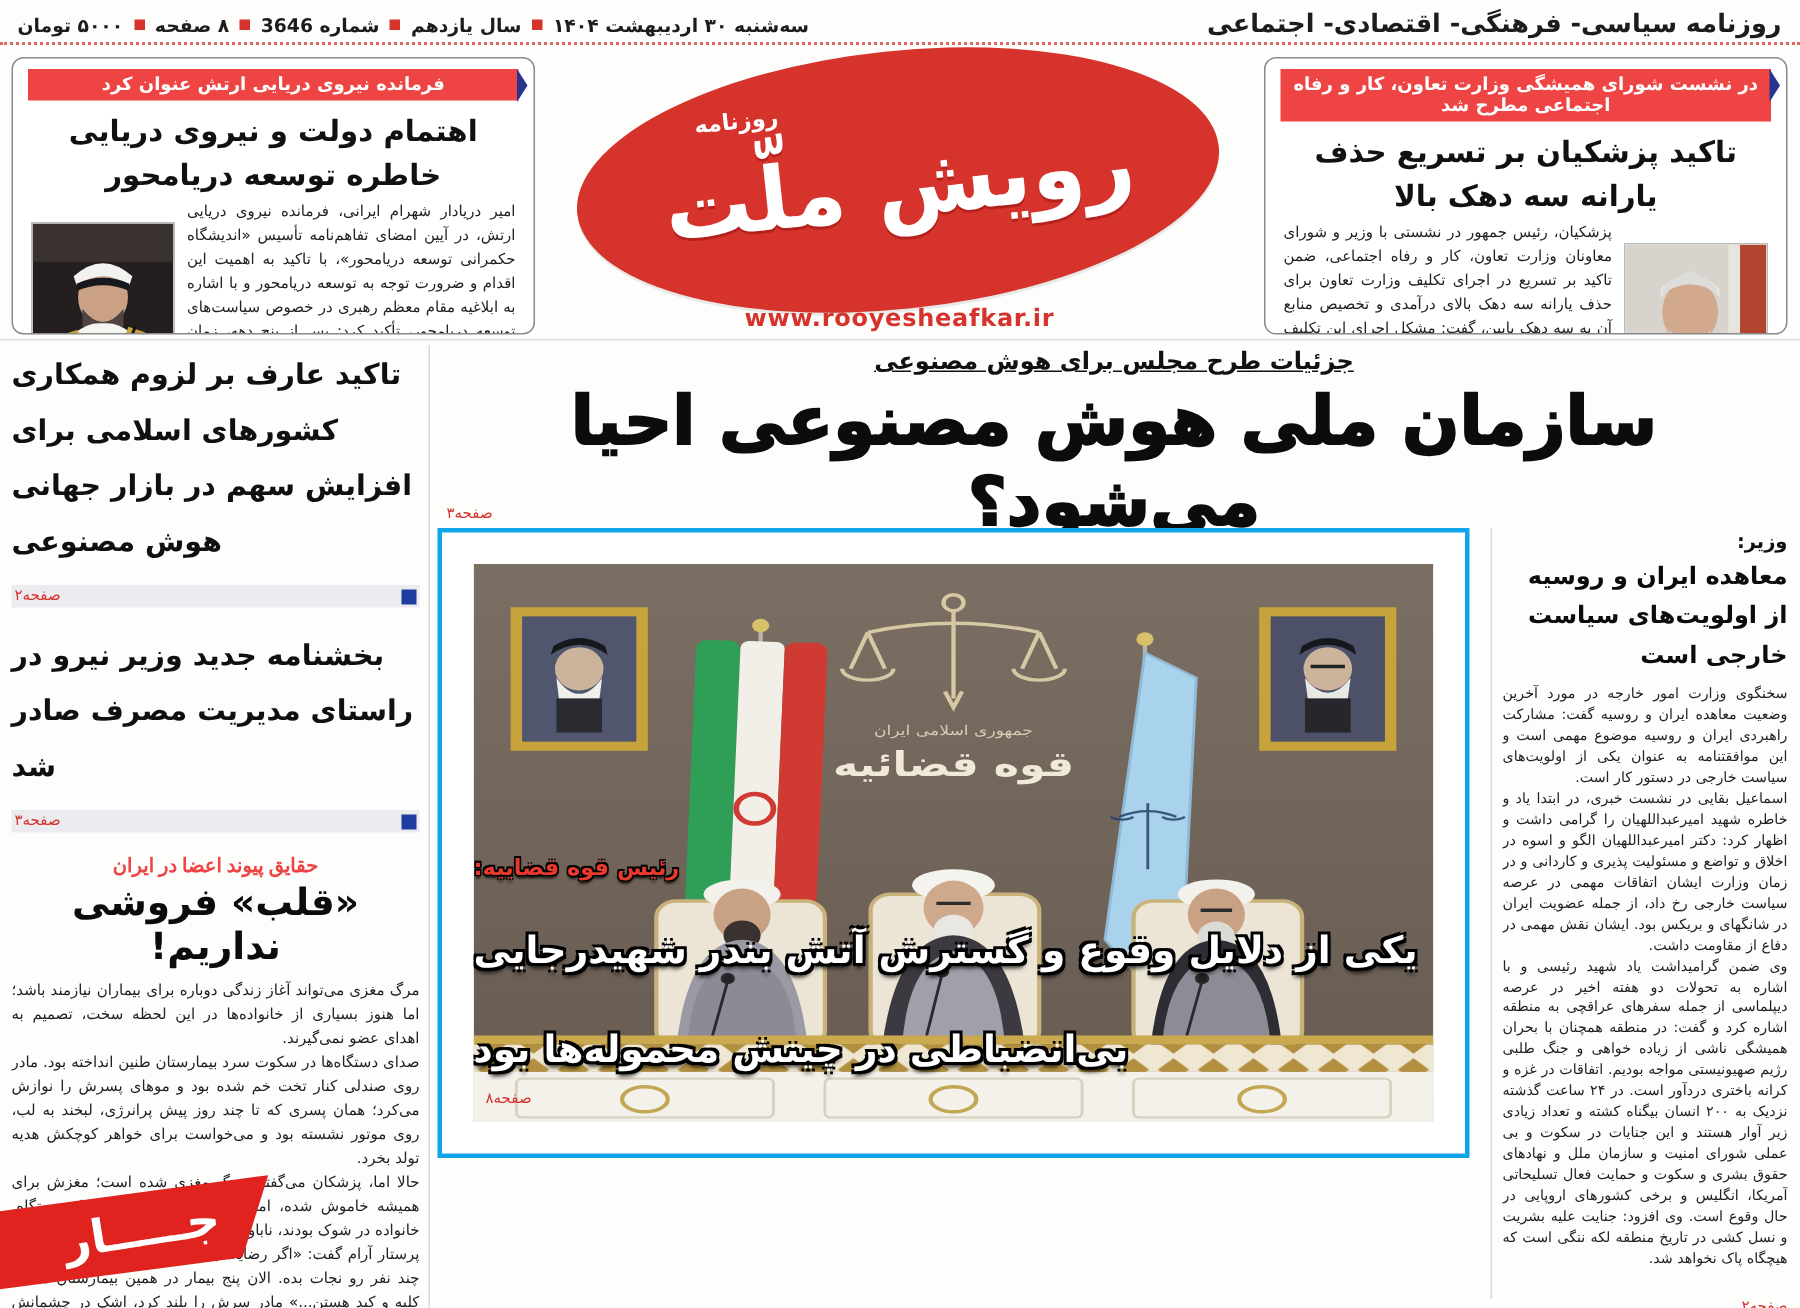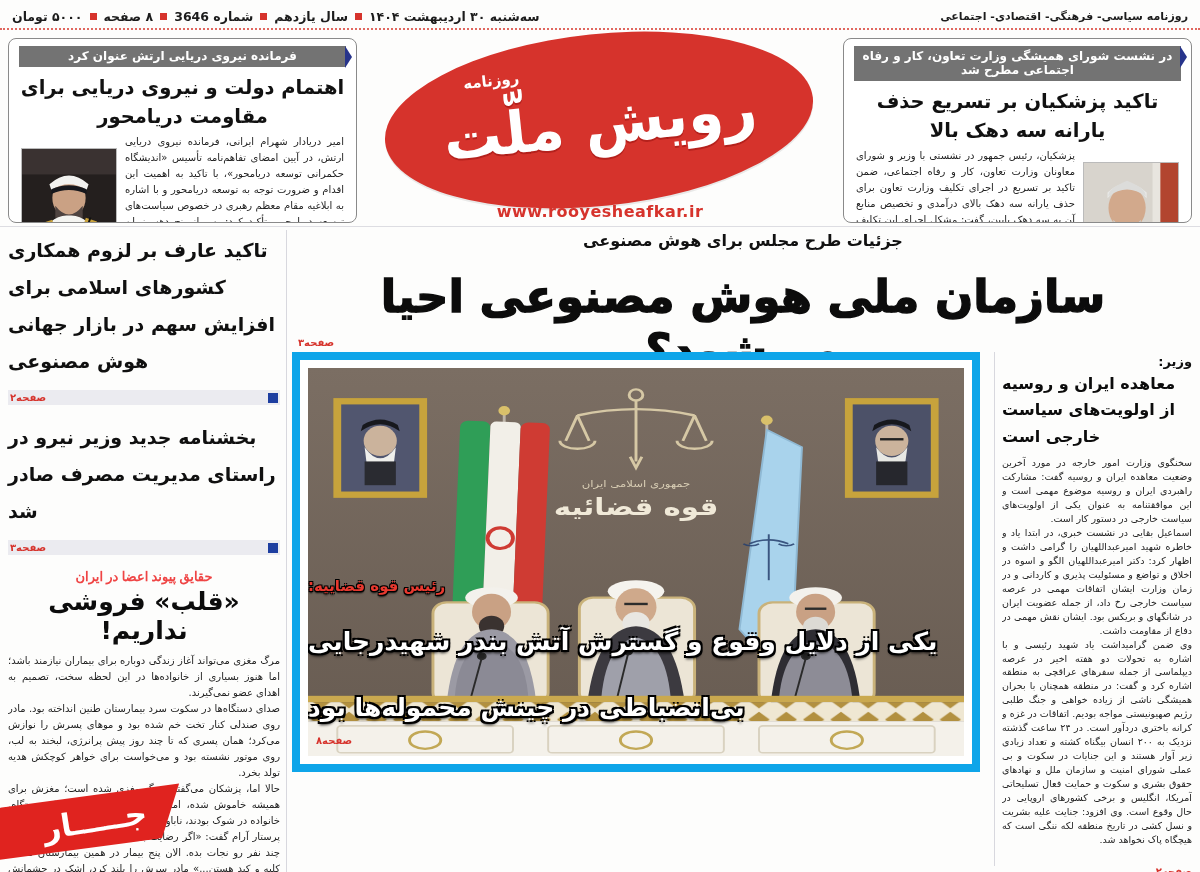--- a/index.html
+++ b/index.html
@@ -2,78 +2,78 @@
 <html dir="rtl" lang="fa"><head>
 <meta charset="utf-8">
 <style>
   * { margin:0; padding:0; box-sizing:border-box; }
   html,body { background:#ffffff; }
   body { font-family:"DejaVu Sans", sans-serif; }
   .page { position:relative; width:1200px; height:872px; background:#fdfdfc; overflow:hidden; margin:0 auto; direction:rtl; }
 
   
   .topbar { position:absolute; top:0; left:0; right:0; height:30px; display:flex; justify-content:space-between; align-items:center; padding:4px 12px 0 12px; border-bottom:2px dotted #e0675f; }
-  .type-line { font-size:11px; font-weight:bold; color:#1c1c1c; }
+  .type-line { font-size:17px; font-weight:bold; color:#1c1c1c; }
   .date-line { display:flex; align-items:center; font-size:12.5px; font-weight:bold; color:#1c1c1c; }
   .sq { width:7px; height:7px; background:#d6332c; display:inline-block; margin:0 7px; }
 
   
   .hbox { position:absolute; top:38px; width:349px; height:185px; border:1px solid #8a8a8a; border-radius:8px; background:#fff; overflow:hidden; }
   .hbox.left  { left:8px; }
   .hbox.right { left:843px; }
-  .kbar { margin:7px 10px 0 10px; background:#737373; color:#fff; text-align:center; font-size:12px; font-weight:bold; padding:3px 4px 4px 4px; position:relative; }
+  .kbar { margin:7px 10px 0 10px; background:#ef4444; color:#fff; text-align:center; font-size:12px; font-weight:bold; padding:3px 4px 4px 4px; position:relative; }
   .kbar:before { content:""; position:absolute; top:0; right:-6px; border-top:11px solid transparent; border-bottom:11px solid transparent; border-left:7px solid #27348b; }
   .hbox .headline { font-size:19.5px; font-weight:bold; color:#111; text-align:center; line-height:1.5; margin:6px 8px 2px 8px; }
   .hbox .bodywrap { position:relative; margin:2px 12px 0 12px; font-size:10px; line-height:1.62; text-align:justify; color:#222; height:106px; overflow:hidden; }
   .hbox .pic { width:96px; height:92px; border:1px solid #bbb; overflow:hidden; }
   .pic-l { float:left;  margin:14px 8px 0 0; }
   .pic-r { float:right; margin:14px 0 0 8px; }
-  .pageref { color:#d6332c; font-size:10px; font-weight:bold; }
+  .pageref { color:#d6332c; font-size:10px; font-weight:normal; }
   .hbox .pageref { position:absolute; bottom:2px; left:2px; }
 
   
   .masthead { position:absolute; left:358px; top:34px; width:484px; height:190px; text-align:center; }
   .logo-ellipse { position:absolute; left:26px; top:0px; width:430px; height:172px; background:#d6332c; border-radius:50%; transform:rotate(-6deg); box-shadow:0 2px 0 rgba(0,0,0,.08); }
   .logo-pre { position:absolute; left:105px; top:38px; color:#fff; font-size:15px; font-weight:bold; transform:rotate(-6deg); }
   .logo-title { position:absolute; left:0; right:0; top:56px; color:#fff; font-size:58px; font-weight:bold; transform:rotate(-6deg); letter-spacing:-2px; text-shadow:0 2px 0 rgba(120,0,0,.35); }
   .website { position:absolute; left:0; right:0; top:168px; color:#d6332c; font-weight:bold; font-size:16px; letter-spacing:.5px; font-family:"DejaVu Sans", sans-serif; }
 
   .hline-1 { position:absolute; left:0; right:0; top:226px; border-top:1px solid #dddde2; }
   .vline-left  { position:absolute; left:286px; top:230px; bottom:0; border-left:1px solid #d8d8de; }
   .vline-right { position:absolute; left:994px; top:352px; bottom:6px; border-left:1px solid #d8d8de; }
 
   
   .lead { position:absolute; left:292px; top:231px; width:902px; text-align:center; }
-  .lead .kicker { font-size:16px; font-weight:bold; color:#111; margin-bottom:20px; }
+  .lead .kicker { font-size:16px; font-weight:bold; color:#111; margin-bottom:4px;text-decoration:underline; }
   .lead .headline { font-size:45px; font-weight:bold; color:#0c0c0c; -webkit-text-stroke:1.4px #0c0c0c; letter-spacing:-1px; line-height:1.2; }
   .lead-pageref { position:absolute; left:298px; top:337px; }
 
   
   .leftcol { position:absolute; left:8px; top:232px; width:272px; height:640px; }
   .lc-art { margin-bottom:6px; }
   .lc-h1 { font-size:19px; font-weight:bold; color:#101010; text-align:left; line-height:1.95; }
   .refbar { height:15px; background:#ebebf0; display:flex; align-items:center; justify-content:space-between; padding:0 2px; margin:10px 0 14px 0; }
   .bluesq { width:10px; height:10px; background:#1d3ea0; }
   .lc-kicker { font-size:13px; font-weight:bold; text-align:center; color:#ef4444; margin:8px 0 2px 0;font-family:Liberation Serif, serif; }
   .lc-h2 { font-size:25px; font-weight:bold; text-align:center; color:#0c0c0c; letter-spacing:-1px; margin:2px 0 8px 0; }
   .lc-body { font-size:10px; line-height:1.6; text-align:justify; color:#222; white-space:pre-line; height:282px; overflow:hidden; }
 
   
-  .photo-frame { position:absolute; left:292px; top:352px; width:688px; height:420px; border:8px solid #0ea5e9; background:#fff; padding:8px; }
+  .photo-frame { position:absolute; left:292px; top:352px; width:688px; height:420px; border:3px solid #0ea5e9; background:#fff; padding:21px; }
   .photo-inner { position:relative; width:100%; height:100%; overflow:hidden; }
   .photo-inner svg { display:block; width:100%; height:100%; }
   .caption { position:absolute; left:0; right:0; bottom:28px; text-align:left; z-index:3; }
   .cap-kicker { font-size:15px; font-weight:bold; color:#e8392f; text-shadow:-1px -1px 0 #000, 1px -1px 0 #000, -1px 1px 0 #000, 1px 1px 0 #000, 0 2px 2px #000; margin-bottom:4px; }
   .cap-line { font-size:25px; font-weight:bold; color:#fff; line-height:1.55; text-shadow:-2px -2px 0 #000, 2px -2px 0 #000, -2px 2px 0 #000, 2px 2px 0 #000, 0 3px 3px rgba(0,0,0,.85);margin-top:28px; }
   .photo-pageref { position:absolute; left:8px; bottom:10px; z-index:3; }
 
   
   .rightcol { position:absolute; left:1002px; top:354px; width:190px; height:512px; }
   .rc-kicker { font-size:13px; font-weight:bold; color:#111; margin-bottom:2px; }
-  .rc-h { font-size:16px; font-weight:bold; color:#0c0c0c; text-align:left; line-height:1.65; margin-bottom:6px; }
+  .rc-h { font-size:16px; font-weight:bold; color:#0c0c0c; text-align:right; line-height:1.65; margin-bottom:6px; }
   .rc-body { font-size:9.5px; line-height:1.47; text-align:justify; color:#222; white-space:pre-line; height:408px; overflow:hidden; }
   .rc-pageref { margin-top:2px; }
 
   
   .jar { position:absolute; left:-12px; top:794px; width:196px; height:56px; background:#e0231f; transform:rotate(-9deg); clip-path:polygon(0 0, 100% 8%, 87% 100%, 0 92%); z-index:6; display:flex; align-items:center; justify-content:center; }
   .jar span { color:#fff; font-size:31px; font-weight:bold; letter-spacing:-1px; padding-left:18px; }
 </style>
 </head>
 <body>
 
@@ -89,21 +89,21 @@
       <span>شماره 3646</span>
         <span class="sq"></span>
       <span>۸ صفحه</span>
         <span class="sq"></span>
       <span>۵۰۰۰ تومان</span>
     </div>
   </header>
 
   <article class="hbox left">
     <div class="kbar">فرمانده نیروی دریایی ارتش عنوان کرد</div>
-    <h2 class="headline">اهتمام دولت و نیروی دریایی برای مقاومت دریامحور</h2>
+    <h2 class="headline">اهتمام دولت و نیروی دریایی خاطره توسعه دریامحور</h2>
     <div class="bodywrap">
       <div class="pic pic-l">
         <svg viewBox="0 0 96 92">
           <rect width="96" height="92" fill="#241f1e"></rect>
           <rect x="0" y="0" width="96" height="26" fill="#3a3231"></rect>
           <ellipse cx="48" cy="50" rx="17" ry="20" fill="#caa184"></ellipse>
           <path d="M28 36 Q48 18 68 36 L66 42 Q48 30 30 42 Z" fill="#f2f2f0"></path>
           <path d="M30 41 Q48 33 66 41 L66 46 Q48 38 30 46 Z" fill="#17181d"></path>
           <path d="M34 58 Q48 76 62 58 L62 70 Q48 80 34 70 Z" fill="#4e4340"></path>
           <path d="M16 92 Q30 66 48 68 Q66 66 80 92 Z" fill="#f4f4f1"></path>

